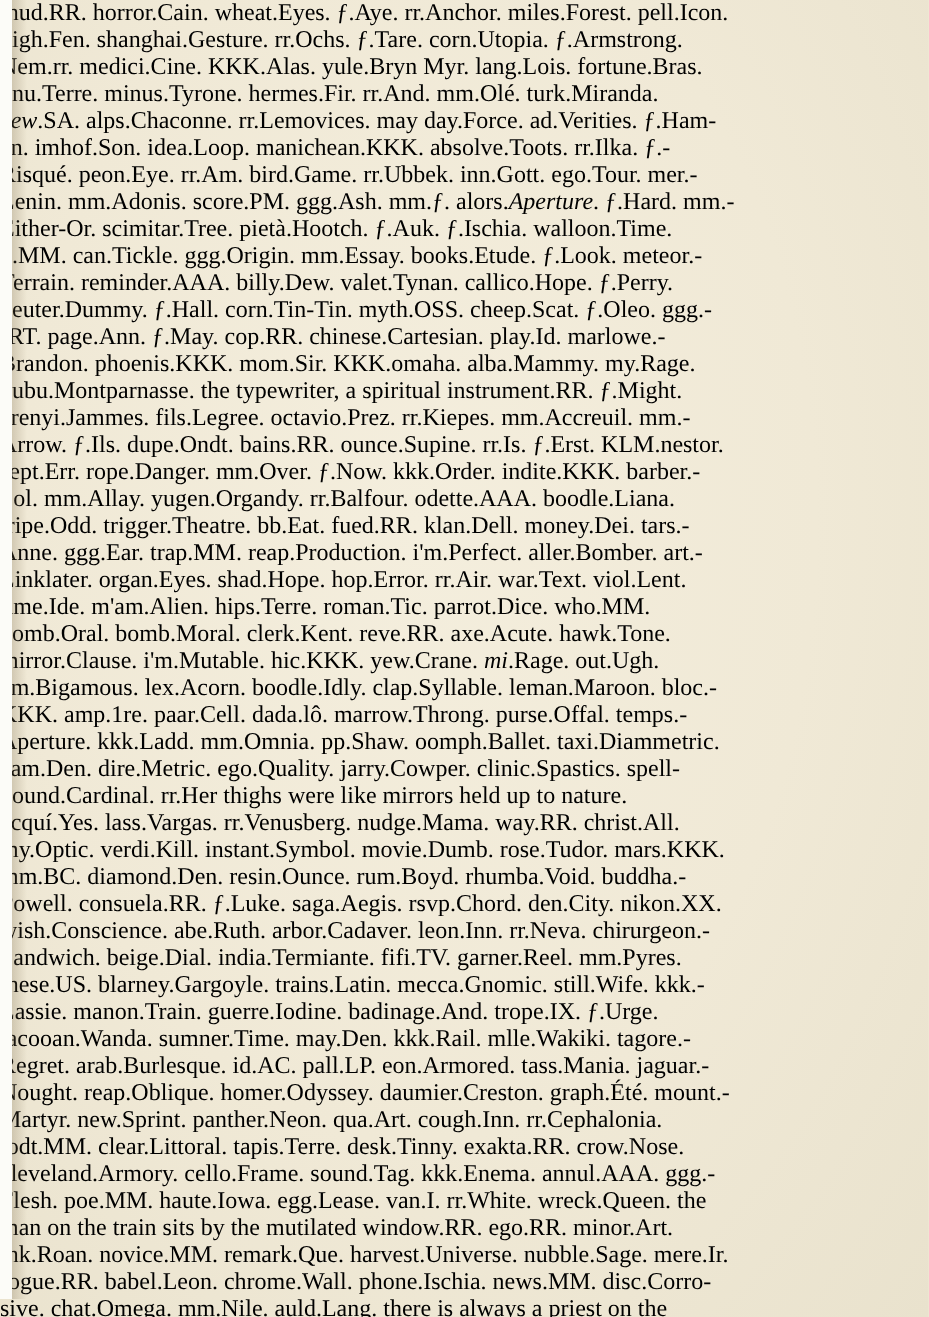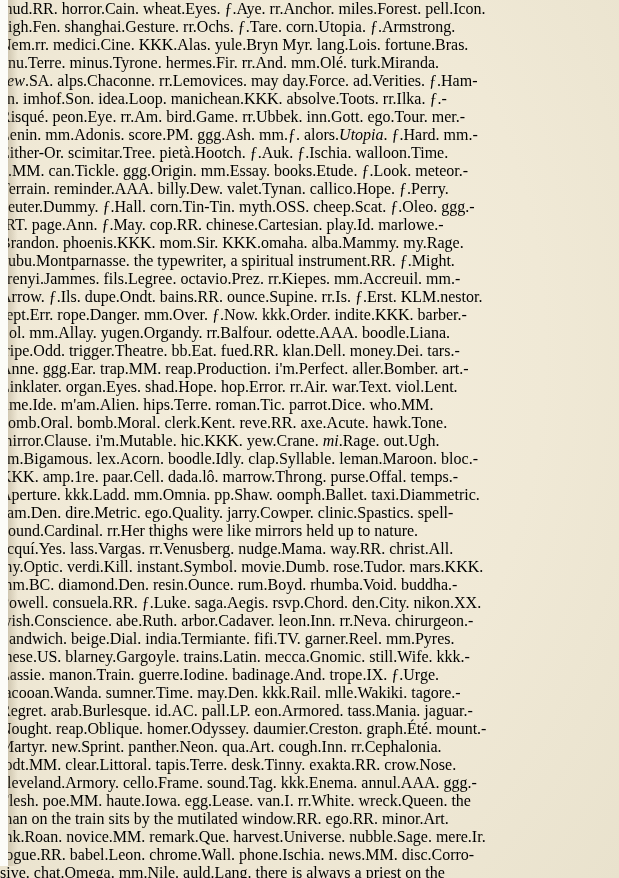--- a/index.html
+++ b/index.html
@@ -82,21 +82,21 @@
 
   <div class="text-block" id="text-block">
       <div class="para">
         <div class="line">thud.RR. horror.Cain. wheat.Eyes. ƒ.Aye. rr.Anchor. miles.Forest. pell.Icon.</div>
         <div class="line">high.Fen. shanghai.Gesture. rr.Ochs. ƒ.Tare. corn.Utopia. ƒ.Armstrong.</div>
         <div class="line">Nem.rr. medici.Cine. KKK.Alas. yule.Bryn Myr. lang.Lois. fortune.Bras.</div>
         <div class="line">gnu.Terre. minus.Tyrone. hermes.Fir. rr.And. mm.Olé. turk.Miranda.</div>
         <div class="line"><i>yew</i>.SA. alps.Chaconne. rr.Lemovices. may day.Force. ad.Verities. ƒ.Ham-</div>
         <div class="line">an. imhof.Son. idea.Loop. manichean.KKK. absolve.Toots. rr.Ilka. ƒ.-</div>
         <div class="line">Risqué. peon.Eye. rr.Am. bird.Game. rr.Ubbek. inn.Gott. ego.Tour. mer.-</div>
-        <div class="line">Lenin. mm.Adonis. score.PM. ggg.Ash. mm.ƒ. alors.<i>Utopia</i>. ƒ.Hard. mm.-</div>
+        <div class="line">Lenin. mm.Adonis. score.PM. ggg.Ash. mm.ƒ. alors.<i>Aperture</i>. ƒ.Hard. mm.-</div>
         <div class="line">Either-Or. scimitar.Tree. pietà.Hootch. ƒ.Auk. ƒ.Ischia. walloon.Time.</div>
         <div class="line">ƒ.MM. can.Tickle. ggg.Origin. mm.Essay. books.Etude. ƒ.Look. meteor.-</div>
         <div class="line">Terrain. reminder.AAA. billy.Dew. valet.Tynan. callico.Hope. ƒ.Perry.</div>
         <div class="line">neuter.Dummy. ƒ.Hall. corn.Tin-Tin. myth.OSS. cheep.Scat. ƒ.Oleo. ggg.-</div>
         <div class="line">IRT. page.Ann. ƒ.May. cop.RR. chinese.Cartesian. play.Id. marlowe.-</div>
         <div class="line">Brandon. phoenis.KKK. mom.Sir. KKK.omaha. alba.Mammy. my.Rage.</div>
         <div class="line">bubu.Montparnasse. the typewriter, a spiritual instrument.RR. ƒ.Might.</div>
         <div class="line">erenyi.Jammes. fils.Legree. octavio.Prez. rr.Kiepes. mm.Accreuil. mm.-</div>
         <div class="line">Arrow. ƒ.Ils. dupe.Ondt. bains.RR. ounce.Supine. rr.Is. ƒ.Erst. KLM.nestor.</div>
       </div>

